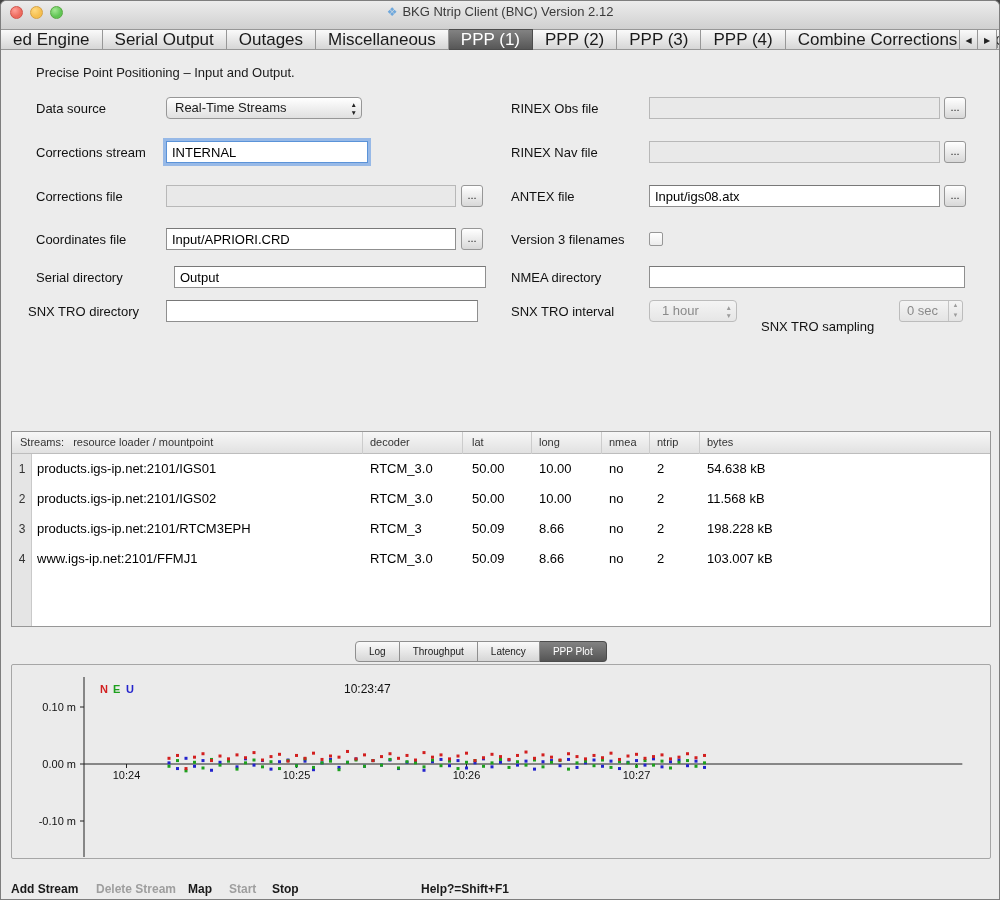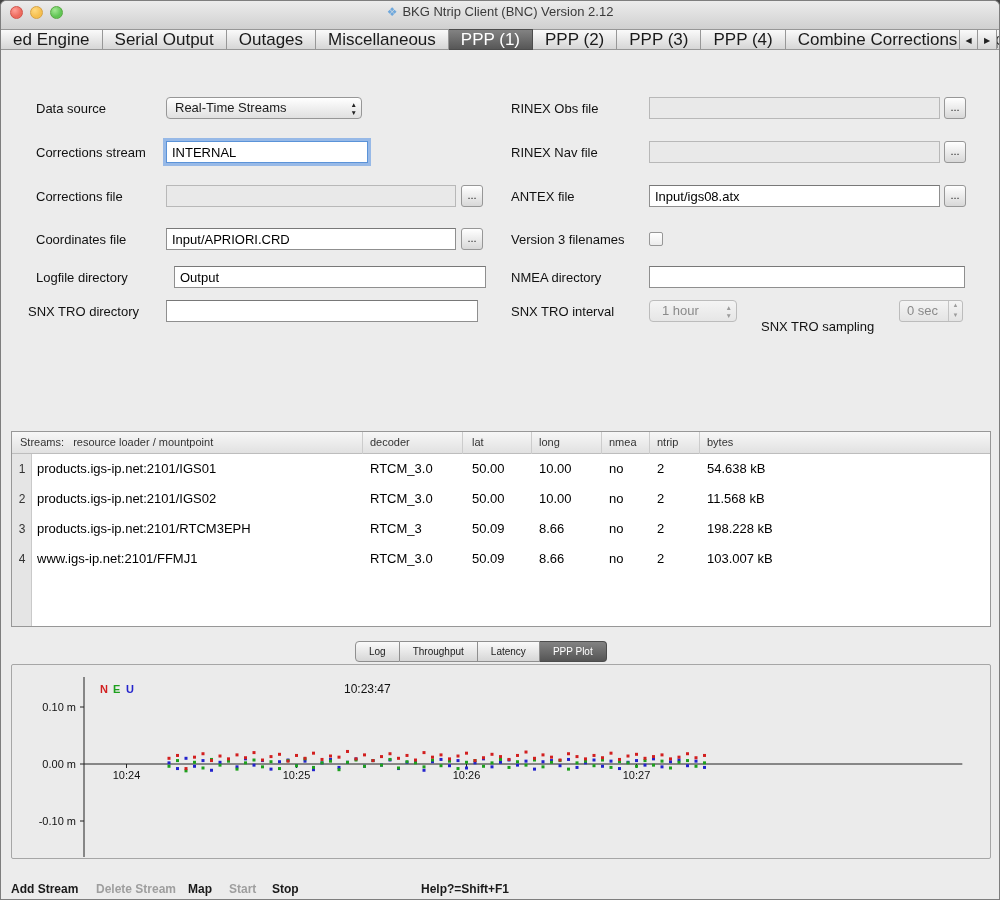--- a/index.html
+++ b/index.html
@@ -144,20 +144,21 @@
     <div class="tab">PPP (3)</div>
     <div class="tab">PPP (4)</div>
     <div class="tab">Combine Corrections</div>
     <div class="tab">Upload Corrections</div>
   </div>
   <div id="tab-scrollers">
     <div class="tab-scroll">◀</div>
     <div class="tab-scroll">▶</div>
   </div>
 
+  <div id="ppp-heading">Precise Point Positioning – Input and Output.</div>
 
   <div class="flabel" style="left:35px;top:100px;">Data source</div>
   <div class="popup" style="left:165px;top:96px;width:196px;">
     <span>Real-Time Streams</span>
     <span class="pop-arrows">
         <span>▲</span>
         <span>▼</span>
       </span>
   </div>
 
@@ -165,21 +166,21 @@
   <input class="tf focused" style="left: 165px; top: 140px; width: 202px;" value="INTERNAL">
 
   <div class="flabel" style="left:35px;top:188px;">Corrections file</div>
   <input class="tf dis" style="left: 165px; top: 184px; width: 290px;" value="">
   <div class="browse" style="left:460px;top:184px;">...</div>
 
   <div class="flabel" style="left:35px;top:231px;">Coordinates file</div>
   <input class="tf" style="left: 165px; top: 227px; width: 290px;" value="Input/APRIORI.CRD">
   <div class="browse" style="left:460px;top:227px;">...</div>
 
-  <div class="flabel" style="left:35px;top:269px;">Logfile directory</div>
+  <div class="flabel" style="left:35px;top:269px;">Serial directory</div>
   <input class="tf" style="left: 165px; top: 265px; width: 312px; margin-left: 8px;" value="Output">
 
   <div class="flabel" style="left:27px;top:303px;">SNX TRO directory</div>
   <input class="tf" style="left: 165px; top: 299px; width: 312px;" value="">
 
   <div class="flabel" style="left:510px;top:100px;">RINEX Obs file</div>
   <input class="tf dis" style="left: 648px; top: 96px; width: 291px;" value="">
   <div class="browse" style="left:943px;top:96px;">...</div>
 
   <div class="flabel" style="left:510px;top:144px;">RINEX Nav file</div>

